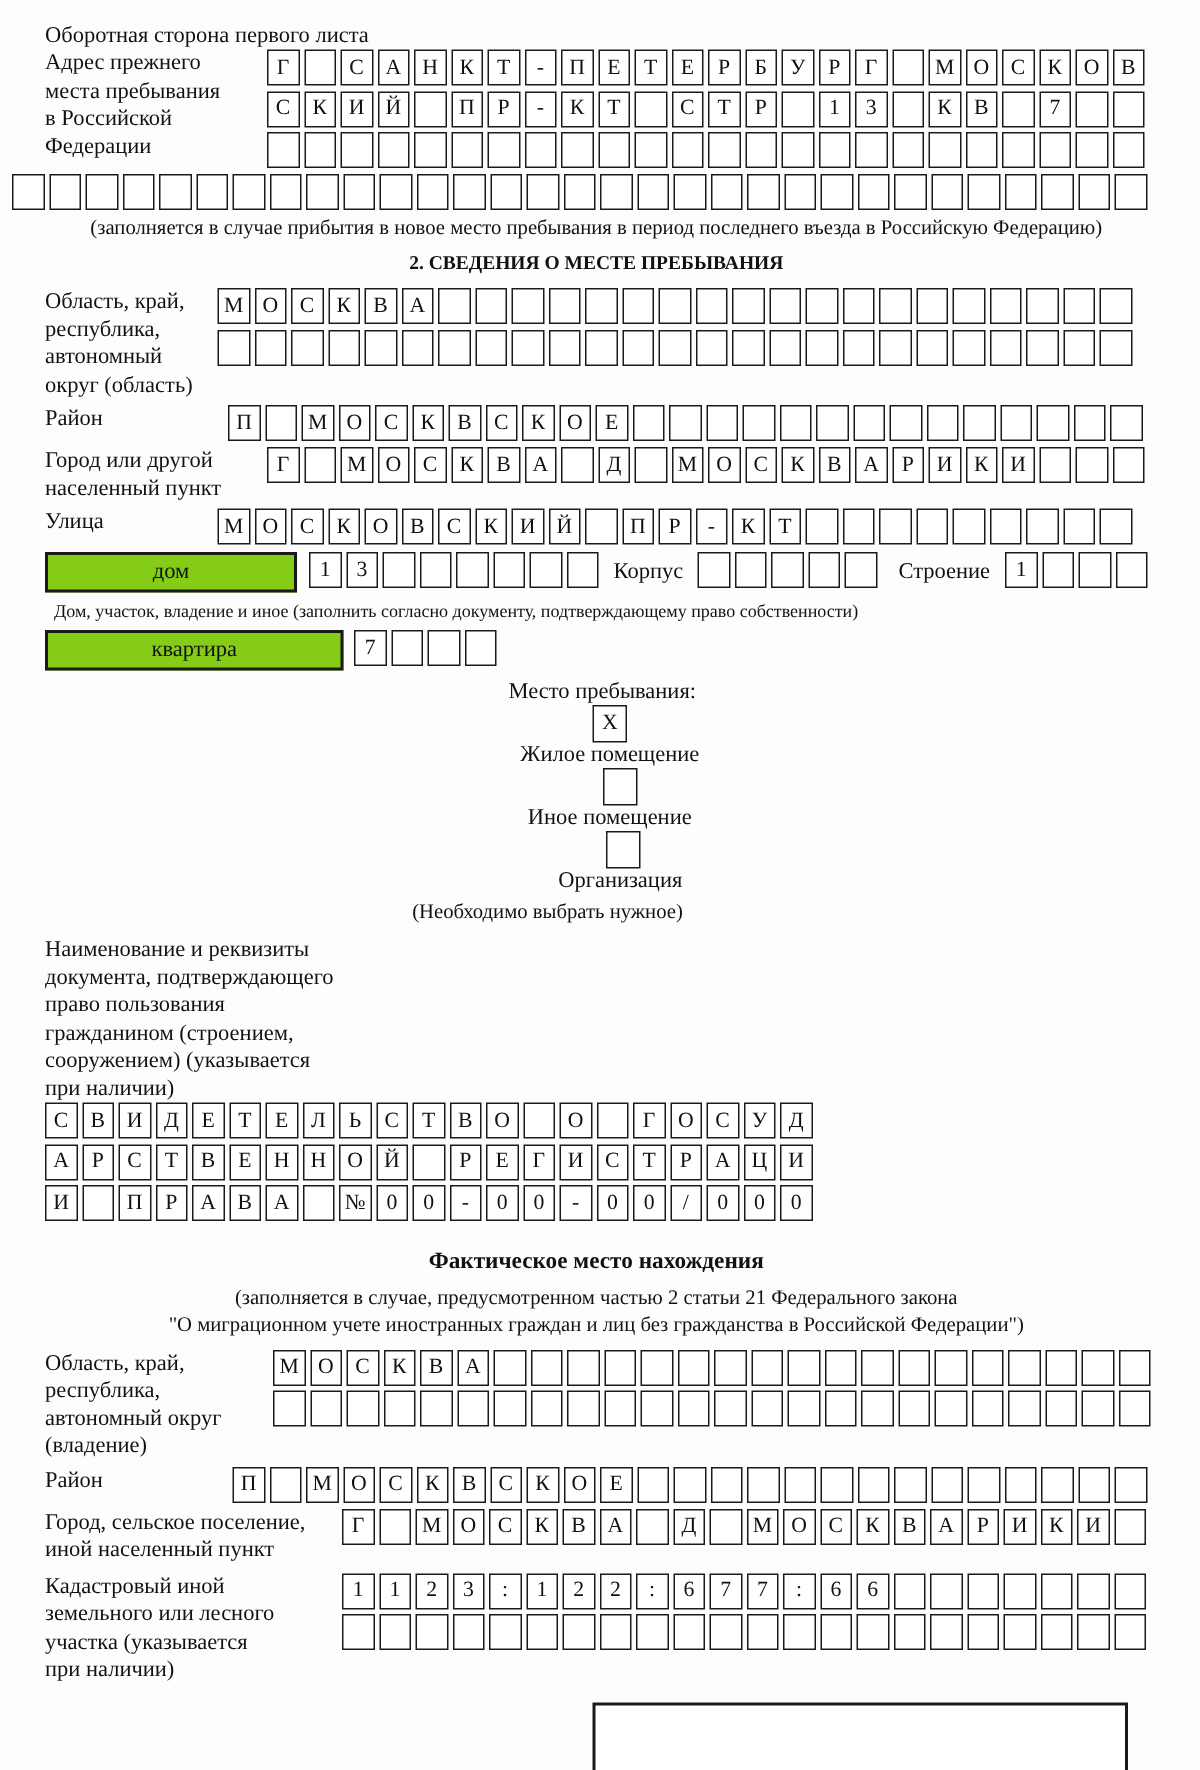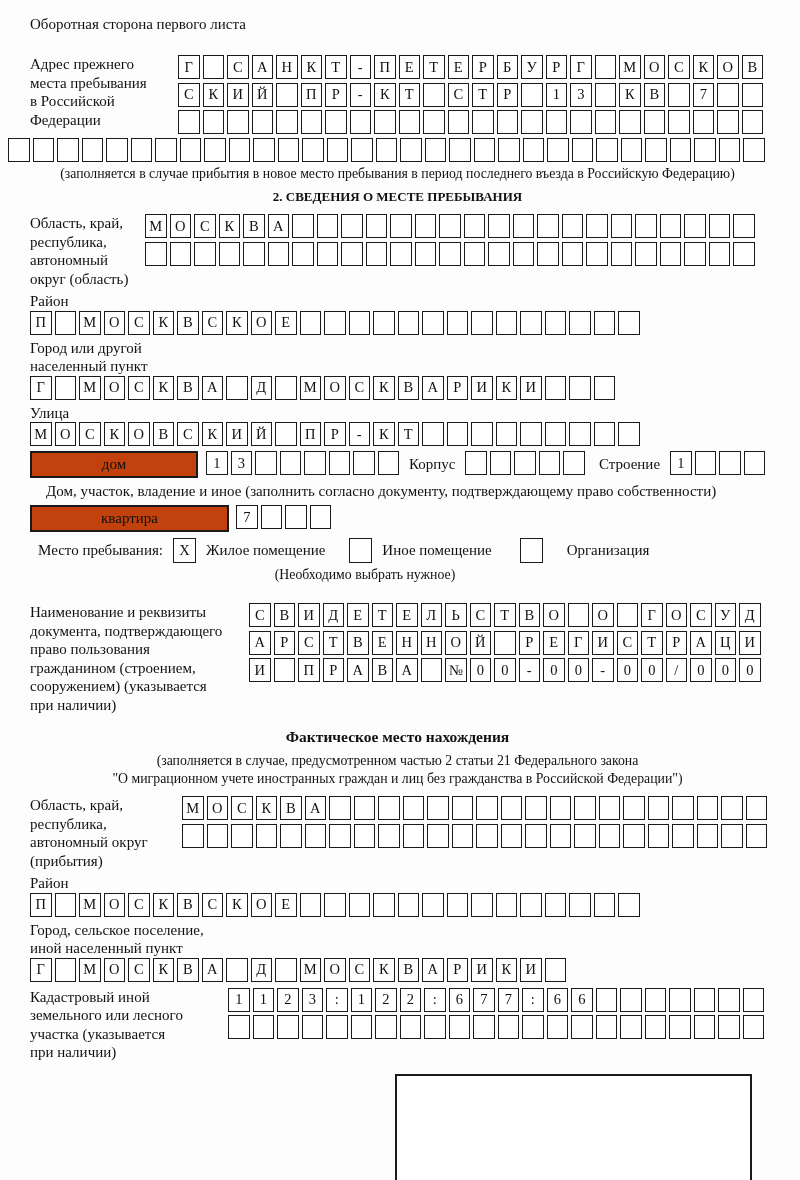--- a/index.html
+++ b/index.html
@@ -25,40 +25,40 @@
     flex:none; width:21.5px; height:24px;
     border:1.6px solid #1a1a1a; background:#fff;
     display:flex; align-items:center; justify-content:center;
     font-size:14.5px;
   }
   .fullrow { margin-left:-22px; margin-top:0.5px; }
 
   .note { font-size:13.8px; text-align:center; margin-top:4px; white-space:nowrap;font-family:Liberation Serif, serif; }
   .sec-title { font-weight:bold; font-size:13px; text-align:center; margin:7px 0 9px; }
 
-  .prev-block { margin-top:22px; }
-  .mt4 { margin-top:4px;flex-direction:column; } .mt6 { margin-top:6px; }
+  .prev-block { }
+  .mt4 { margin-top:4px; } .mt6 { margin-top:6px; }
 
   .dom-row { display:flex; align-items:flex-start; margin-top:5px; }
   .bigbox {
-    flex:none; border:2px solid #1a1a1a; height:27px; background:#c2410c;
+    flex:none; border:2px solid #1a1a1a; height:27px; background:#84cc16;
     display:flex; align-items:center; justify-content:center; font-size:15px;
   }
   .dom-box { width:168px; margin-right:8px; }
   .kv-box { width:199px; margin-right:7px; }
   .inline-label { flex:none; font-size:15px; line-height:26px; }
-  .caption { font-size:15px; margin:5px 0 3px 16px; white-space:nowrap; }
-
-  .mesto { display:flex; align-items:center; margin:6px 0 0 8px; font-size:15px; }
+  .caption { font-size:12px; margin:5px 0 3px 6px; white-space:nowrap; }
+
+  .mesto { display:flex; align-items:center; margin:6px 0 0 8px; font-size:15px;flex-direction:column; }
   .mesto .cell { width:23px; height:25px; }
   .m-gap-s { margin-left:10px; } .m-gap-m { margin-left:14px; }
   .m-gap-l { margin-left:24px; } .m-gap-xl { margin-left:28px; }
   .mesto-note { font-size:13.8px; margin:4px 0 2px 190px; width:290px; text-align:center; }
 
-  .doc-block { margin-top:20px; }
+  .doc-block { margin-top:8px;flex-direction:column; }
 
   .fact-title { font-weight:bold; font-size:15.5px; text-align:center; margin:14px 0 6px; }
   .fact-note { font-size:13.8px; text-align:center; line-height:18px; }
   .fact-block { margin-top:8px; }
 
   .stamp-wrap { margin-left:365px; margin-top:12px; width:360px; }
   .stamp-box { width:357px; height:176px; border:2px solid #1a1a1a; background:#fff; }
   .stamp-caption { margin-top:6px; width:380px; margin-left:-12px;
                    text-align:center; font-size:14px; line-height:18.5px; }
 </style>
@@ -491,21 +491,21 @@
   <div class="fact-note">
       <div>(заполняется в случае, предусмотренном частью 2 статьи 21 Федерального закона</div>
       <div>"О миграционном учете иностранных граждан и лиц без гражданства в Российской Федерации")</div>
     </div>
 
   <div class="frow fact-block">
     <div class="flabel w152">
         <div>Область, край,</div>
         <div>республика,</div>
         <div>автономный округ</div>
-        <div>(прибытия)</div>
+        <div>(владение)</div>
       </div>
     <div class="rows">
       <div class="boxrow">
           <span class="cell">М</span>
           <span class="cell">О</span>
           <span class="cell">С</span>
           <span class="cell">К</span>
           <span class="cell">В</span>
           <span class="cell">А</span>
           <span class="cell"></span>

